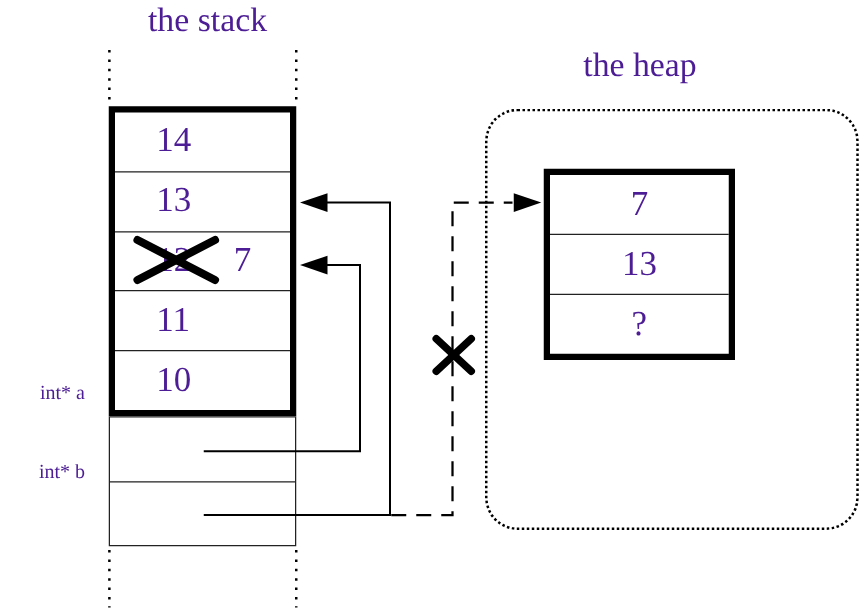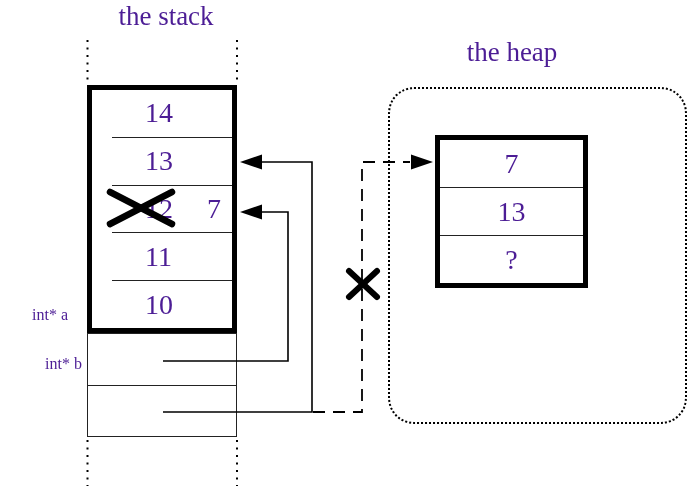--- a/index.html
+++ b/index.html
@@ -24,21 +24,20 @@
   
   .stack-box {
     position: absolute;
     left: 87px; top: 85px;
     width: 150px; height: 248px;
     border: 5px solid #000;
     box-sizing: border-box;
     display: flex;
     flex-direction: column;
     background: #fff;
-    padding-left: 20px;
   }
   .stack-box .cell {
     flex: 1;
     display: flex;
     align-items: center;
     padding-left: 33px;
     font-size: 28px;
     box-sizing: border-box;
   }
   .stack-box .cell + .cell { border-top: 1.5px solid #222; }
@@ -60,21 +59,21 @@
 
   .var-label {
     position: absolute;
     left: 0; width: 68px;
     text-align: right;
     font-size: 16px;
     line-height: 30px;
     white-space: nowrap;
   }
   .lbl-a { top: 300px; }
-  .lbl-b { top: 349px; padding-left: 14px; }
+  .lbl-b { top: 363px; }
   .lbl-c { top: 397px; }
 
   
   .heap-region {
     position: absolute;
     left: 388px; top: 87px;
     width: 299px; height: 337px;
     border: 2px dotted #000;
     border-radius: 26px;
     box-sizing: border-box;

